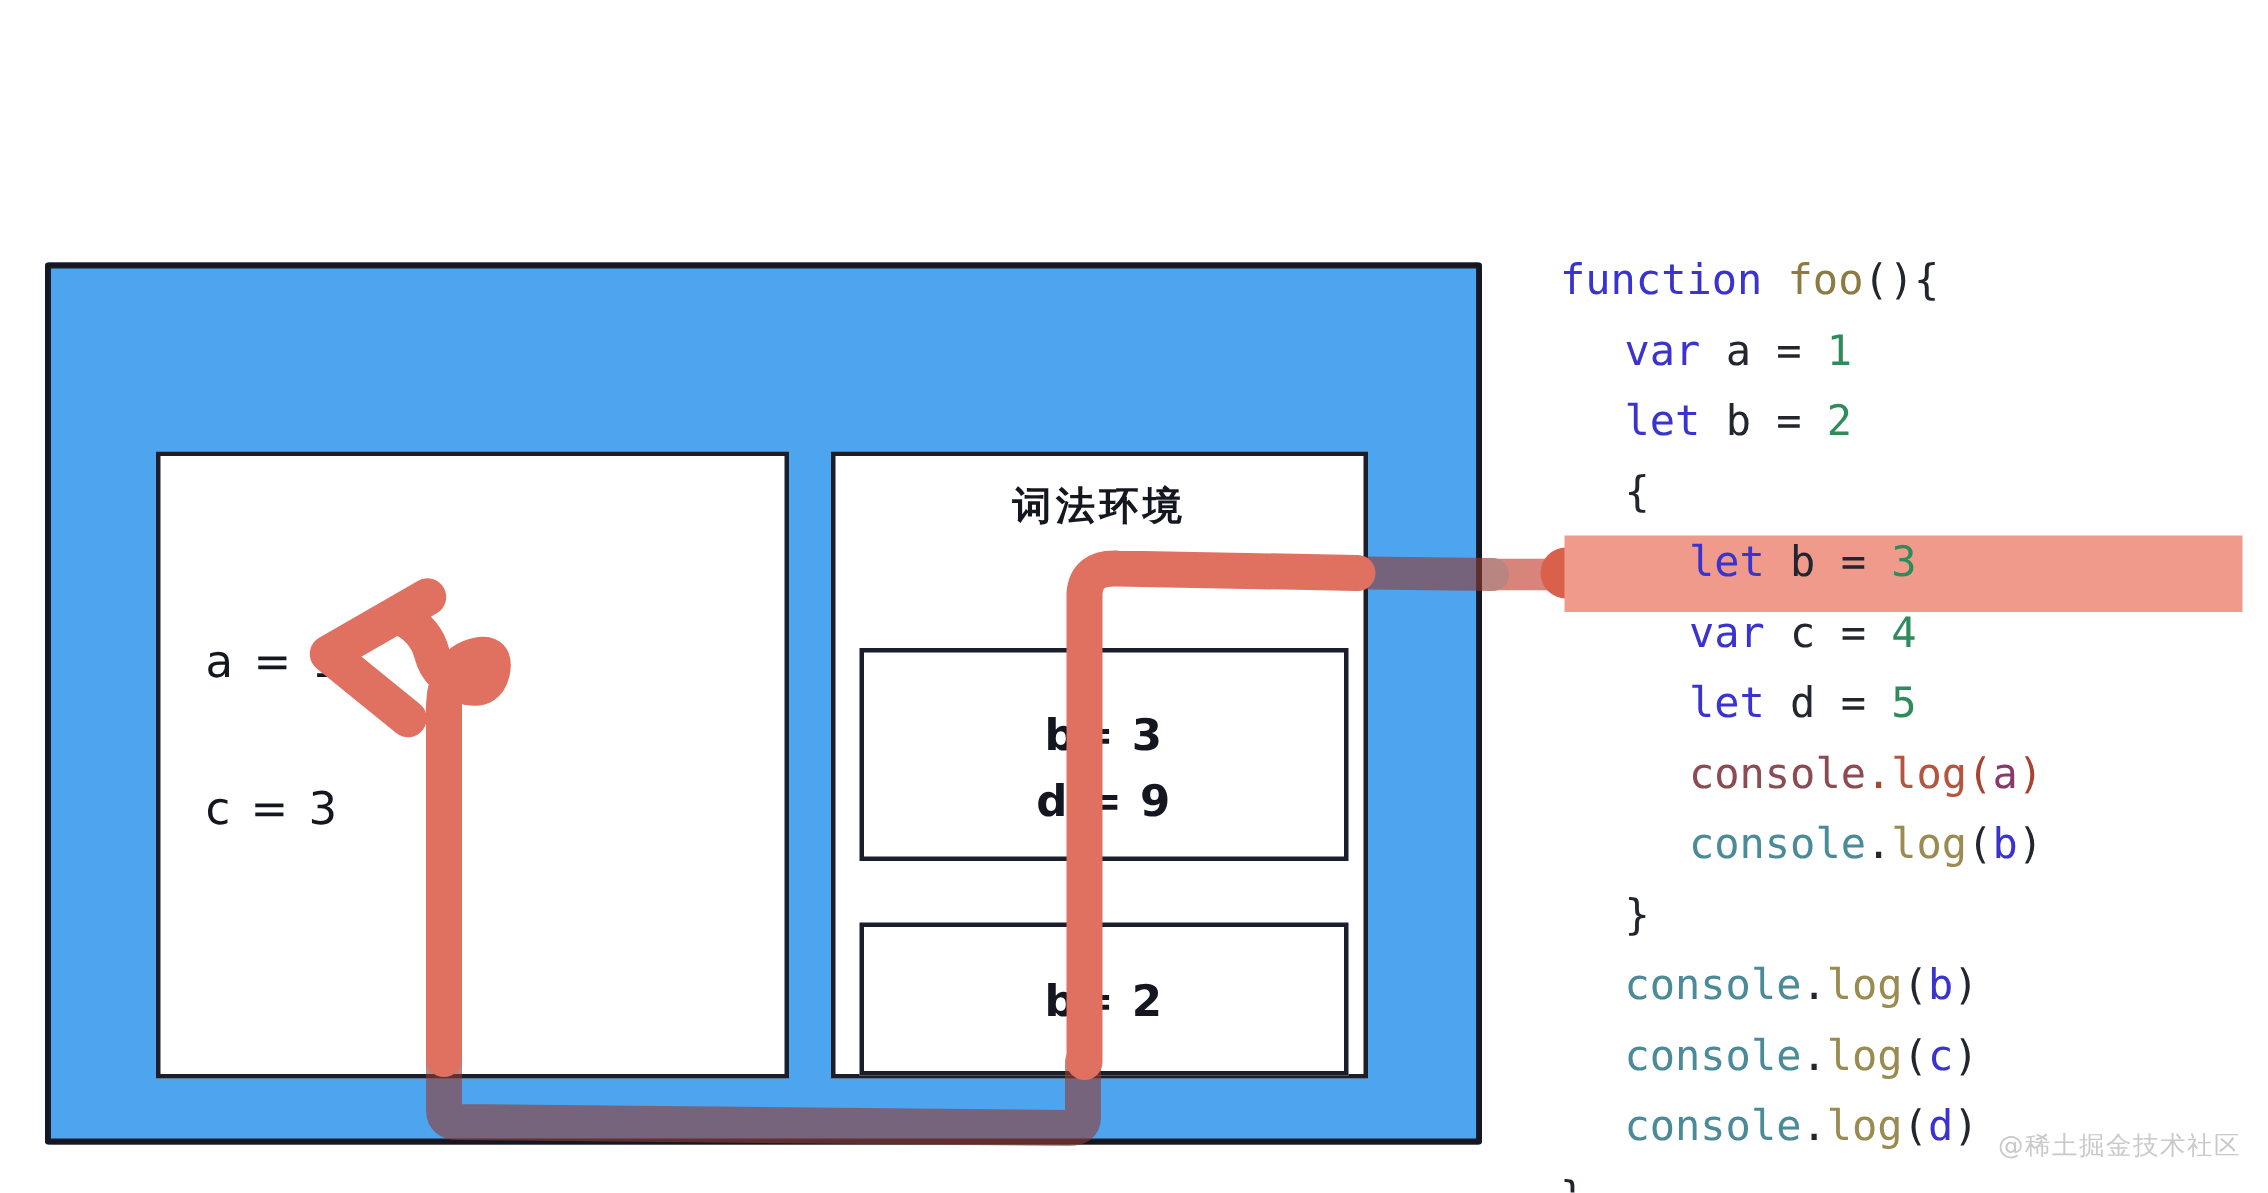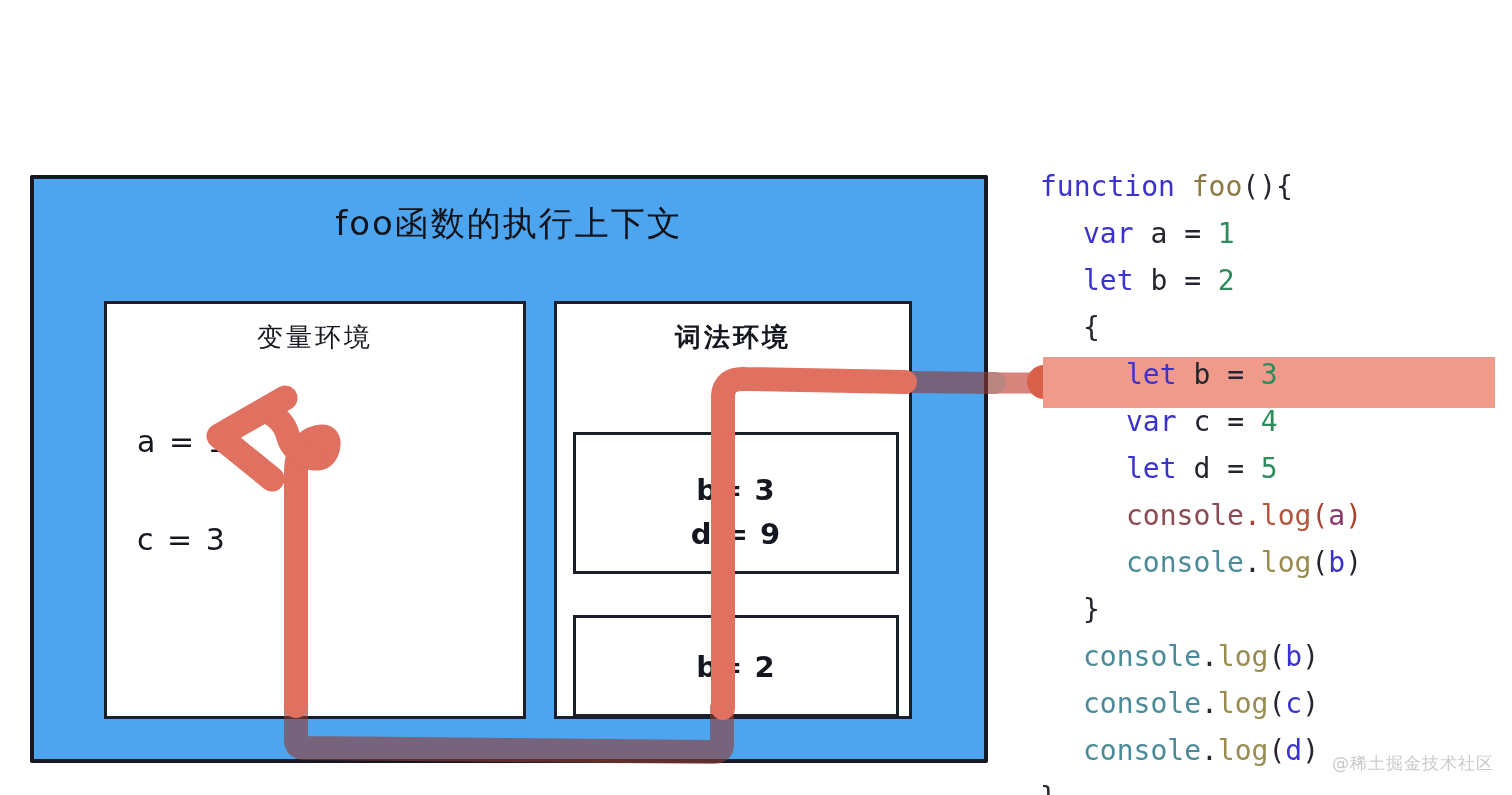--- a/index.html
+++ b/index.html
@@ -140,24 +140,22 @@
     text-align:right;
   }
 </style>
 </head>
 <body>
 
 <div id="diagram-panel">
 
   <div id="context-box">
 
-    <div id="context-title">foo函数的执行上下文</div>
 
     <div class="env-box" id="variable-env">
-      <div class="env-title">变量环境</div>
       <div class="var-line" id="var-a">a = 1</div>
       <div class="var-line" id="var-c">c = 3</div>
     </div>
 
     <div class="env-box" id="lexical-env">
       <div class="env-title">词法环境</div>
 
       <div class="scope-box" id="scope-block-1">
         <div class="scope-line" id="scope1-b">b= 3</div>
         <div class="scope-line" id="scope1-d">d = 9</div>

